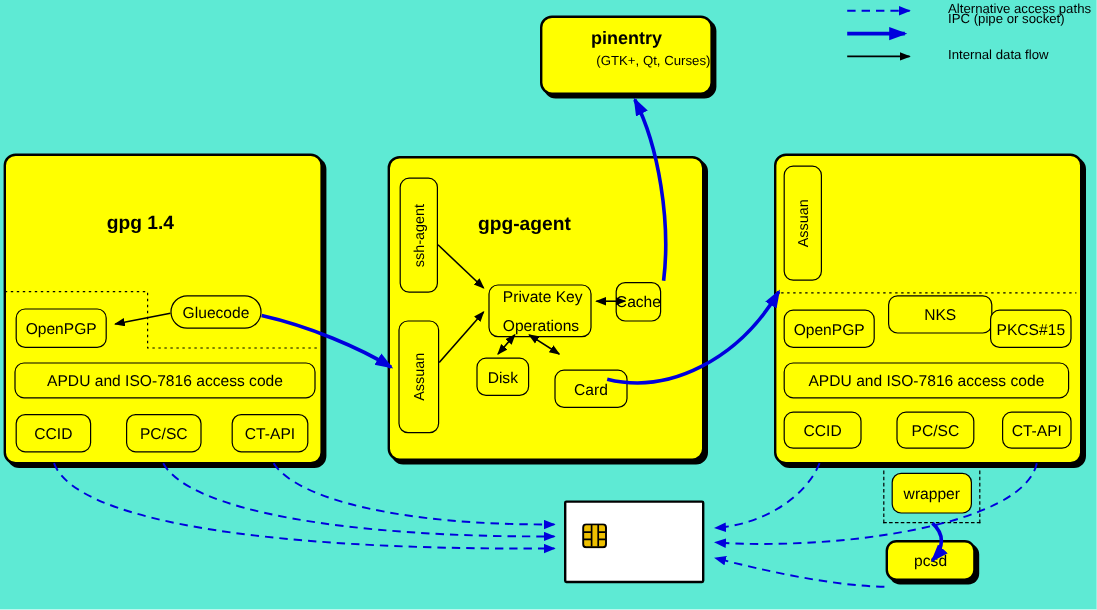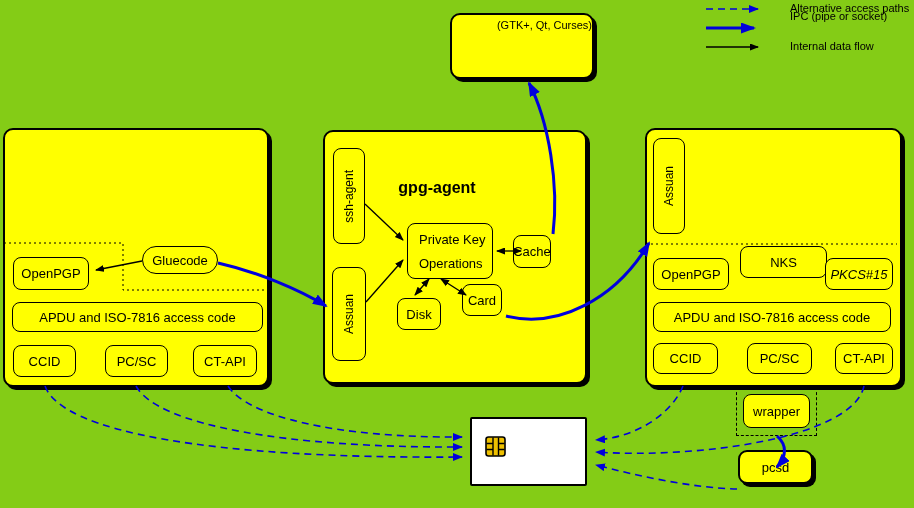--- a/index.html
+++ b/index.html
@@ -1,18 +1,18 @@
 <!DOCTYPE html>
 <html style="--yellow: #ffff00; --blue: #0000dd;"><head>
 <meta charset="utf-8">
 <style>
   html,body { margin:0; padding:0; background:#fff; }
   #canvas {
     position:relative; width:914px; height:508px; overflow:hidden;
-    font-family:"Liberation Sans", sans-serif; color:#000; background:#84cc16;
+    font-family:"Liberation Sans", sans-serif; color:#000; background:#5eead4;
   }
   .bigbox {
     position:absolute; background:var(--yellow,#ffff00);
     border:2px solid #000; border-radius:10px;
     box-shadow:3px 3px 0 #000;
   }
   .bigtitle {
     position:absolute; font-weight:bold; font-size:16px; text-align:center;
   }
   .node {
@@ -45,54 +45,56 @@
 </head>
 <body>
 
 <div id="canvas">
 
   <div class="legend-label" style="top:2px;">Alternative access paths</div>
   <div class="legend-label" style="top:10px;">IPC (pipe or socket)</div>
   <div class="legend-label" style="top:40px;">Internal data flow</div>
 
   <div class="bigbox" style="left:450px; top:13px; width:140px; height:62px;">
+    <div class="pin-title">pinentry</div>
     <div class="pin-sub">(GTK+, Qt, Curses)</div>
   </div>
 
   <div class="bigbox" style="left:3px; top:128px; width:262px; height:255px;"></div>
+  <div class="bigtitle" style="left:3px; top:178px; width:228px;">gpg 1.4</div>
   <div class="node" style="left:13px;  top:257px; width:76px;  height:33px;">OpenPGP</div>
   <div class="node" style="left:142px; top:246px; width:76px;  height:28px;border-radius:14px;">Gluecode</div>
   <div class="node" style="left:12px;  top:302px; width:251px; height:30px;">APDU and ISO-7816 access code</div>
   <div class="node" style="left:13px;  top:345px; width:63px;  height:32px;">CCID</div>
   <div class="node" style="left:105px; top:345px; width:63px;  height:32px;">PC/SC</div>
   <div class="node" style="left:193px; top:345px; width:64px;  height:32px;">CT-API</div>
 
   <div class="bigbox" style="left:323px; top:130px; width:260px; height:250px;"></div>
   <div class="bigtitle" style="left:307px; top:179px; width:260px;">gpg-agent</div>
   <div class="node" style="left:333px; top:148px; width:32px; height:96px;">
     <span class="vtext">ssh-agent</span>
   </div>
   <div class="node" style="left:332px; top:267px; width:34px; height:94px;">
     <span class="vtext">Assuan</span>
   </div>
-  <div class="node pko" style="left:407px; top:223px; width:86px; height:56px;">
+  <div class="node pko" style="left:407px; top:237px; width:86px; height:44px;">
     <span>Private Key</span>
     <span>Operations</span>
   </div>
   <div class="node" style="left:513px; top:235px; width:38px; height:33px;">Cache</div>
   <div class="node" style="left:397px; top:298px; width:44px; height:32px;">Disk</div>
-  <div class="node" style="left:462px; top:284px; width:40px; height:32px;">Card</div>
+  <div class="node" style="left:462px; top:308px; width:61px; height:32px;">Card</div>
 
   <div class="bigbox" style="left:645px; top:128px; width:253px; height:255px;"></div>
   <div class="node" style="left:653px; top:138px; width:32px; height:96px;">
     <span class="vtext">Assuan</span>
   </div>
   <div class="node" style="left:653px; top:258px; width:76px; height:32px;">OpenPGP</div>
   <div class="node" style="left:740px; top:246px; width:87px; height:32px;">NKS</div>
-  <div class="node" style="left:825px; top:258px; width:68px; height:32px;font-style:italic;">PKCS#15</div>
+  <div class="node" style="left:825px; top:258px; width:68px; height:32px;">PKCS#15</div>
   <div class="node" style="left:653px; top:302px; width:238px; height:30px;">APDU and ISO-7816 access code</div>
   <div class="node" style="left:653px; top:343px; width:65px; height:31px;">CCID</div>
   <div class="node" style="left:747px; top:343px; width:65px; height:31px;">PC/SC</div>
   <div class="node" style="left:835px; top:343px; width:58px; height:31px;">CT-API</div>
 
   <div class="smartcard" style="left:470px; top:417px; width:117px; height:69px;">
     <svg class="chip" width="21" height="21" viewBox="0 0 21 21">
       <rect x="1" y="1" width="19" height="19" rx="2.5" fill="#eec000" stroke="#000" stroke-width="1.6"></rect>
       <path d="M8,1.5 V19.5 M13.5,1.5 V19.5 M1.5,7.5 H8 M1.5,13.5 H8 M13.5,7.5 H19.5 M13.5,13.5 H19.5" stroke="#000" stroke-width="1.4" fill="none"></path>
     </svg>

